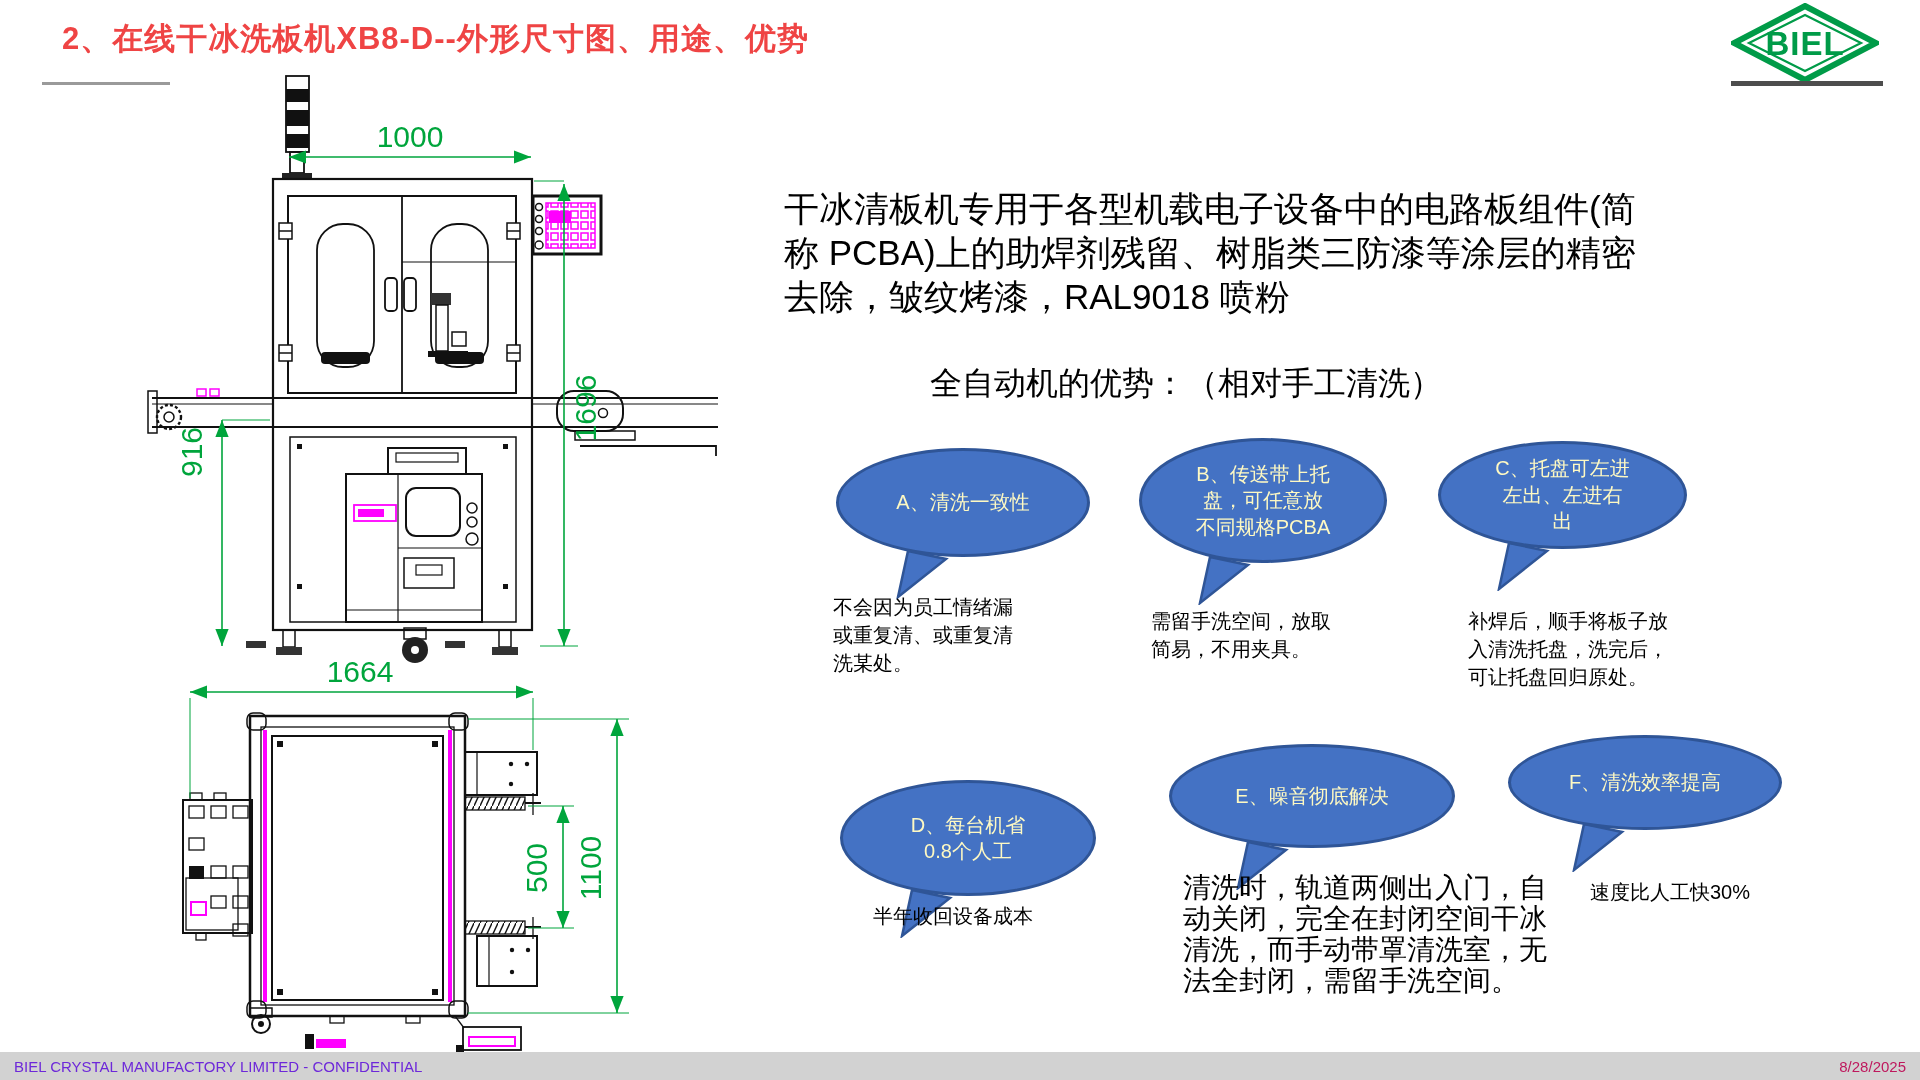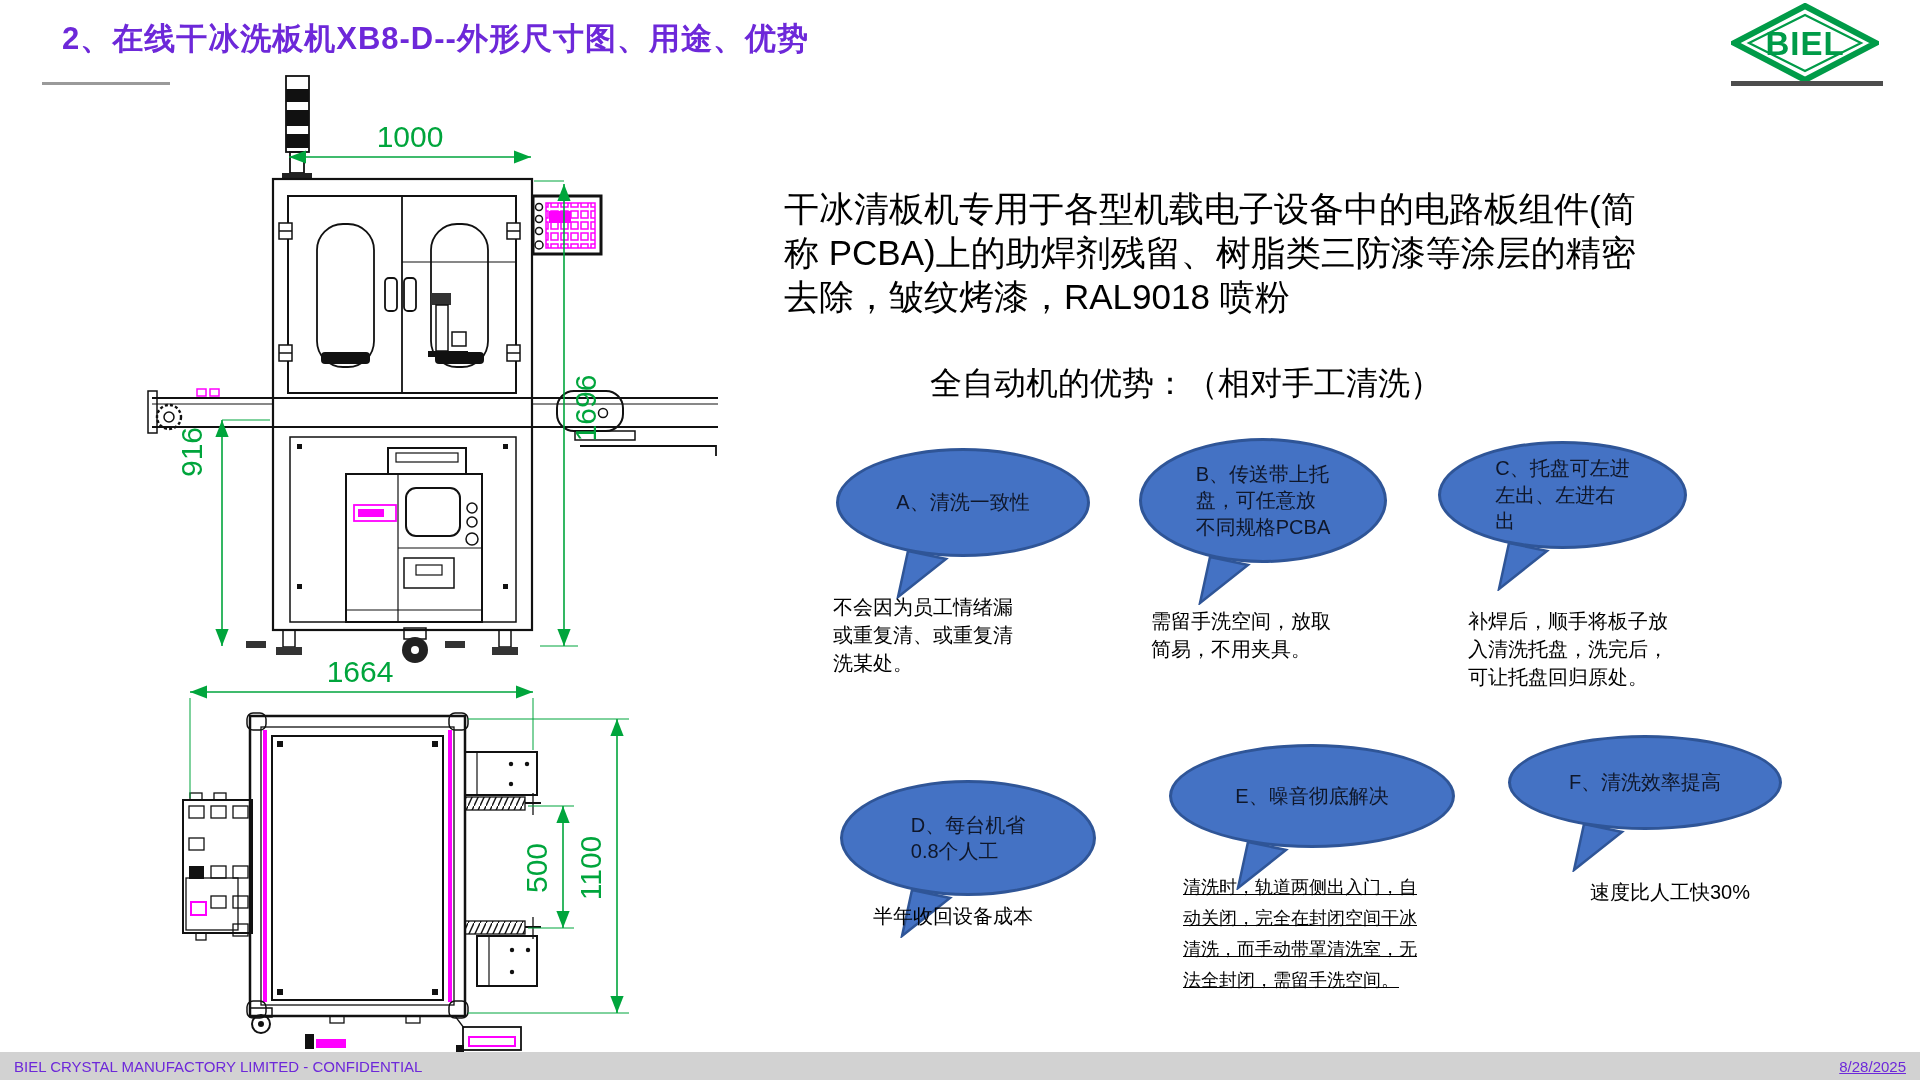--- a/index.html
+++ b/index.html
@@ -1,50 +1,50 @@
 <!DOCTYPE html>
 <html><head>
 <meta charset="utf-8">
 <style>
   html,body{margin:0;padding:0;background:#fff;}
   .slide{position:relative;width:1920px;height:1080px;background:#fff;overflow:hidden;
          font-family:"Liberation Sans","DejaVu Sans",sans-serif;color:#000;}
 
   .page-title{position:absolute;left:62px;top:18px;font-size:31px;font-weight:700;
-              letter-spacing:1px;color:#6d28d9;margin:0;}
+              letter-spacing:1px;color:#ef4444;margin:0;}
   .title-underline{position:absolute;left:42px;top:82px;width:128px;height:3px;background:#9a9a9a;}
 
   .logo{position:absolute;left:1731px;top:3px;width:148px;height:80px;}
   .logo-bar{position:absolute;left:1731px;top:81px;width:152px;height:5px;background:#4d4d4d;}
 
   .intro{position:absolute;left:784px;top:152px;width:960px;font-size:35px;line-height:44px;
          white-space:pre-line;}
 
   .adv-heading{position:absolute;left:930px;top:362px;width:600px;text-align:left;
                font-size:32px;}
 
   .bubble{position:absolute;}
   .bubble .tail{position:absolute;left:22%;bottom:-42px;width:58px;height:52px;}
   .bubble .tail polygon{fill:#4472c4;stroke:#2f5597;stroke-width:2.5;}
   .bubble-body{position:relative;width:100%;height:100%;background:#4472c4;
                border:3px solid #2f5597;border-radius:50%;box-sizing:border-box;
-               display:flex;align-items:center;justify-content:center;
-               color:#0f172a;font-size:20px;line-height:1.32;white-space:pre-line;padding:4px 16px;}
+               display:flex;align-items:center;justify-content:center;text-align:center;
+               color:#fef9c3;font-size:20px;line-height:1.32;white-space:pre-line;padding:4px 16px;}
 
   .note{position:absolute;font-size:20px;line-height:28px;white-space:pre-line;color:#000;}
-  .note-e{line-height:31px;font-size:18px;text-decoration:underline;}
+  .note-e{line-height:31px;font-size:28px;}
 
   .drawing{position:absolute;left:0;top:0;width:1920px;height:1080px;}
   .dim-label{fill:#00a53c;font-size:30px;font-family:"Liberation Sans",sans-serif;}
 
   .footer{position:absolute;left:0;bottom:0;width:100%;height:28px;background:#d2d2d2;
           display:flex;align-items:center;justify-content:space-between;padding:0 14px;
           box-sizing:border-box;font-size:15px;}
   .footer .left{color:#6d28d9;}
-  .footer .right{color:#6d28d9;text-decoration:underline;}
+  .footer .right{color:#be185d;}
 </style>
 </head>
 <body>
 
 <div class="slide">
 
   <svg class="drawing" viewBox="0 0 1920 1080">
     <defs>
       <marker id="ar" viewBox="0 0 10 10" refX="9" refY="5" markerWidth="12" markerHeight="12" orient="auto-start-reverse">
         <path d="M0,1.5 L9,5 L0,8.5 z" fill="#00a53c"></path>

